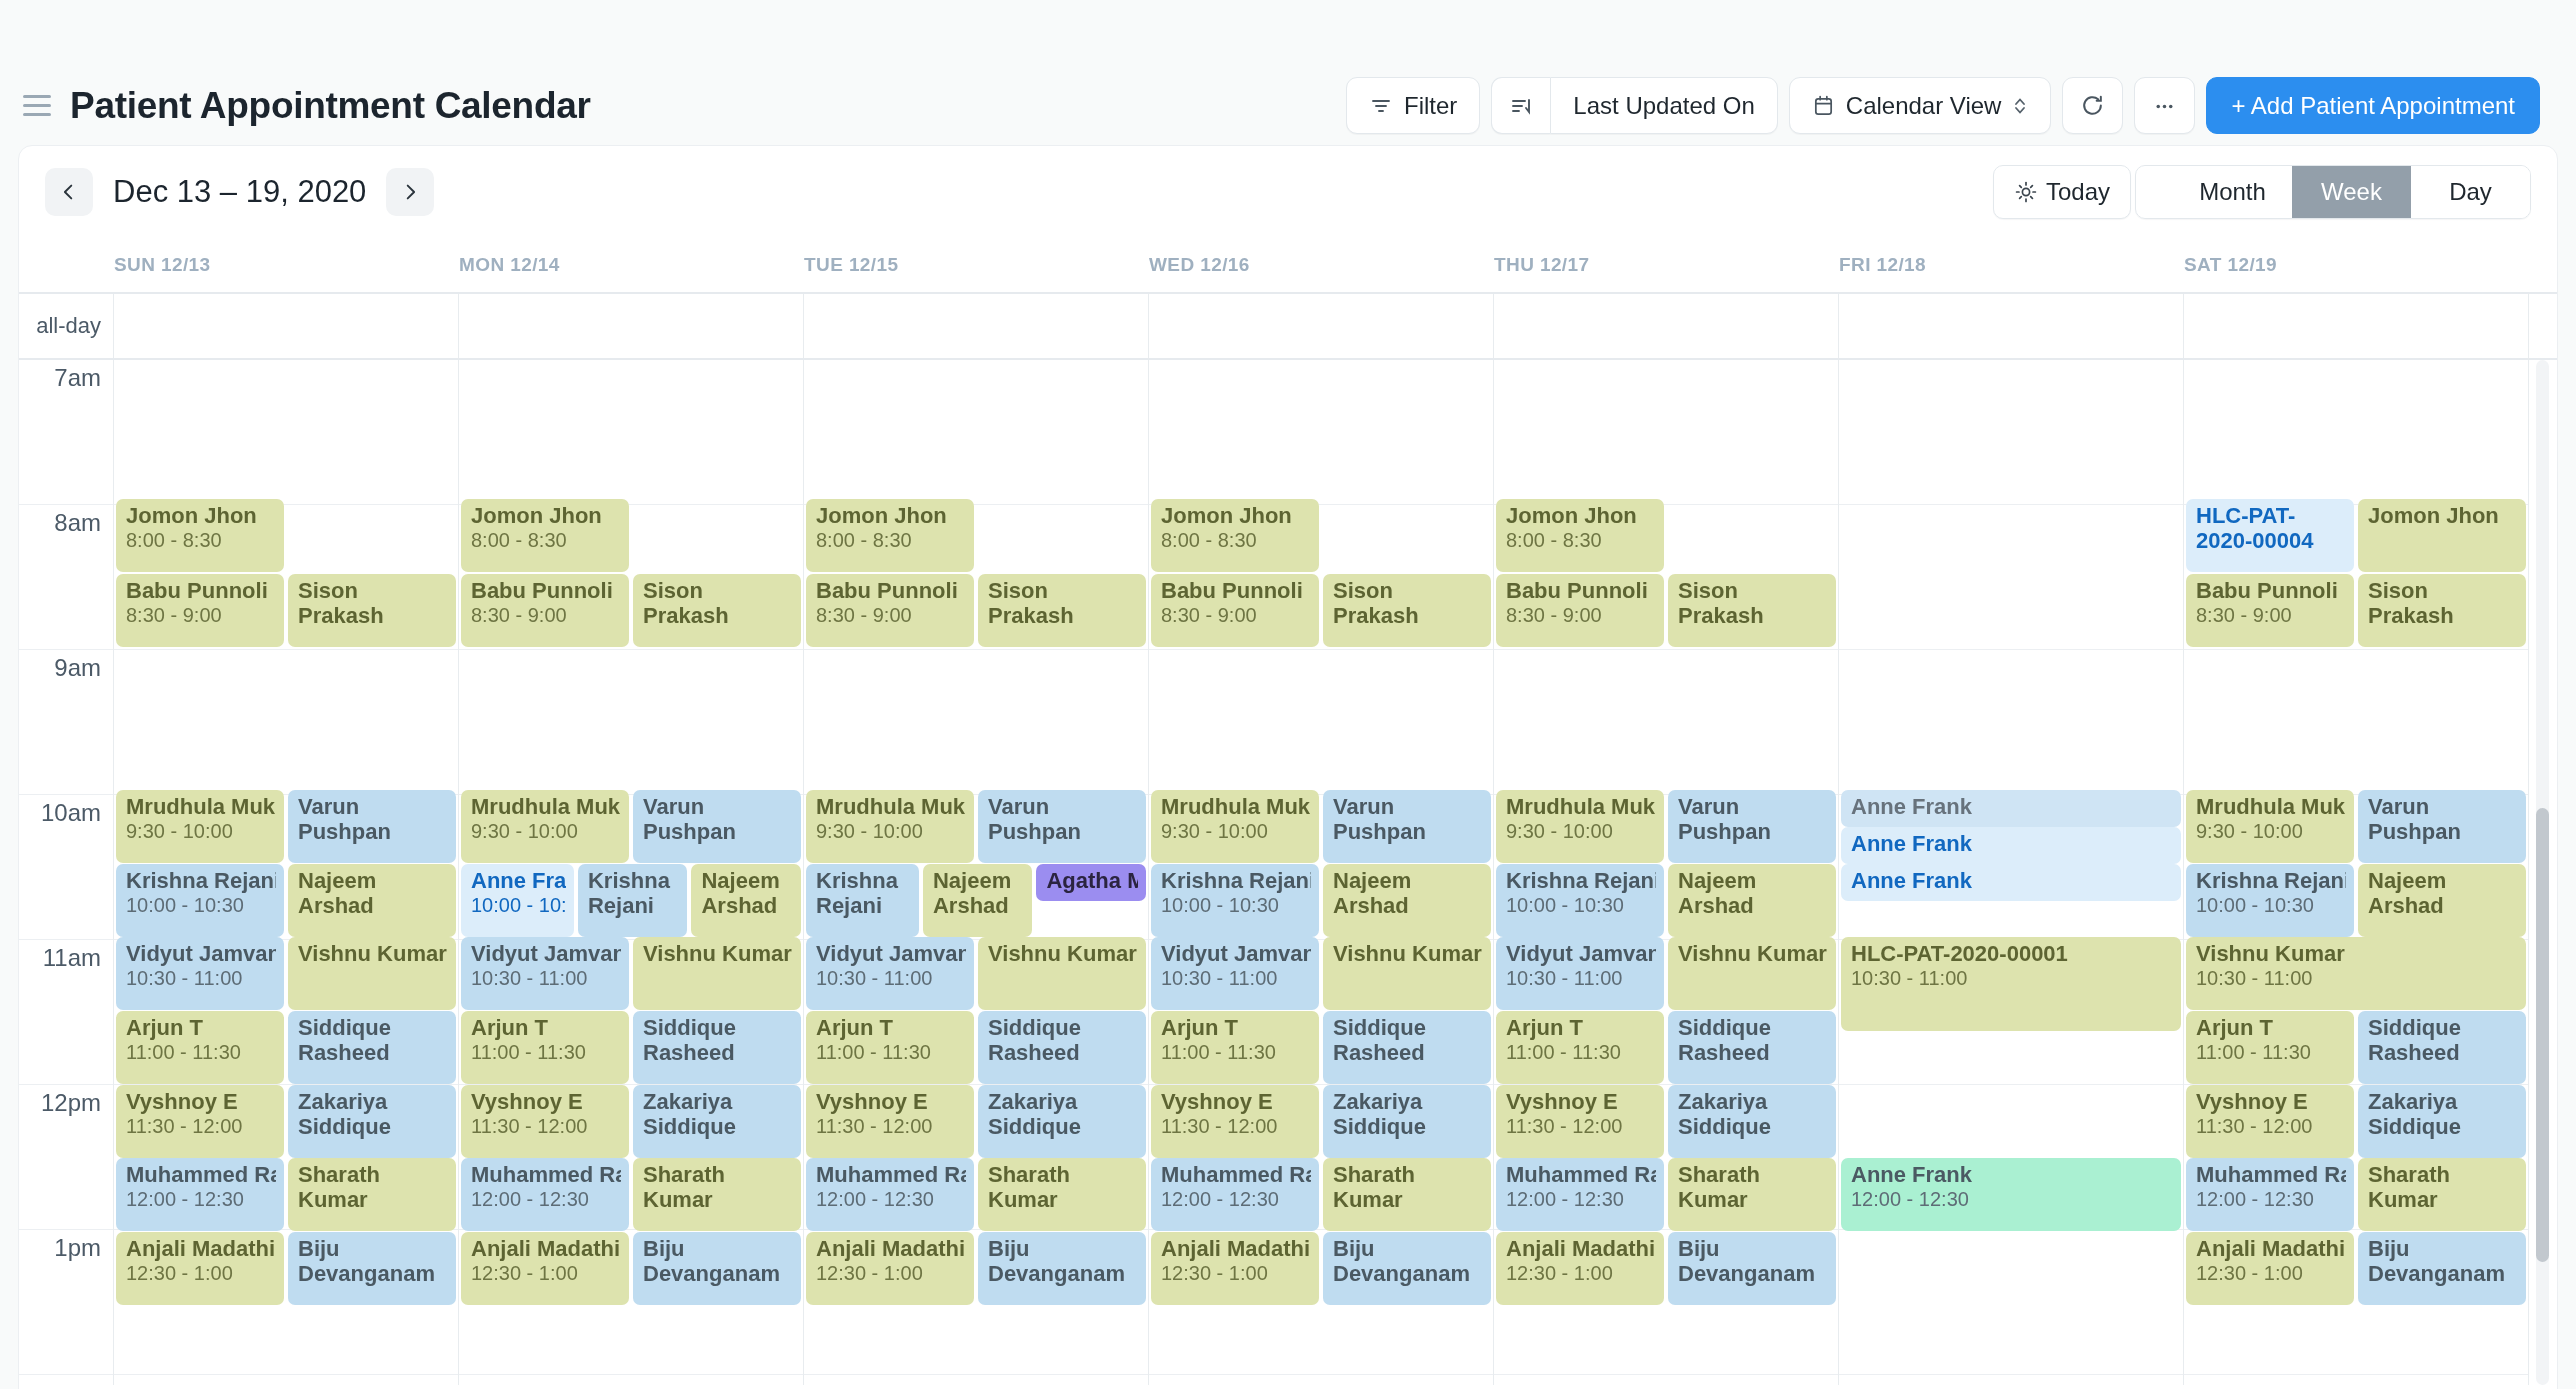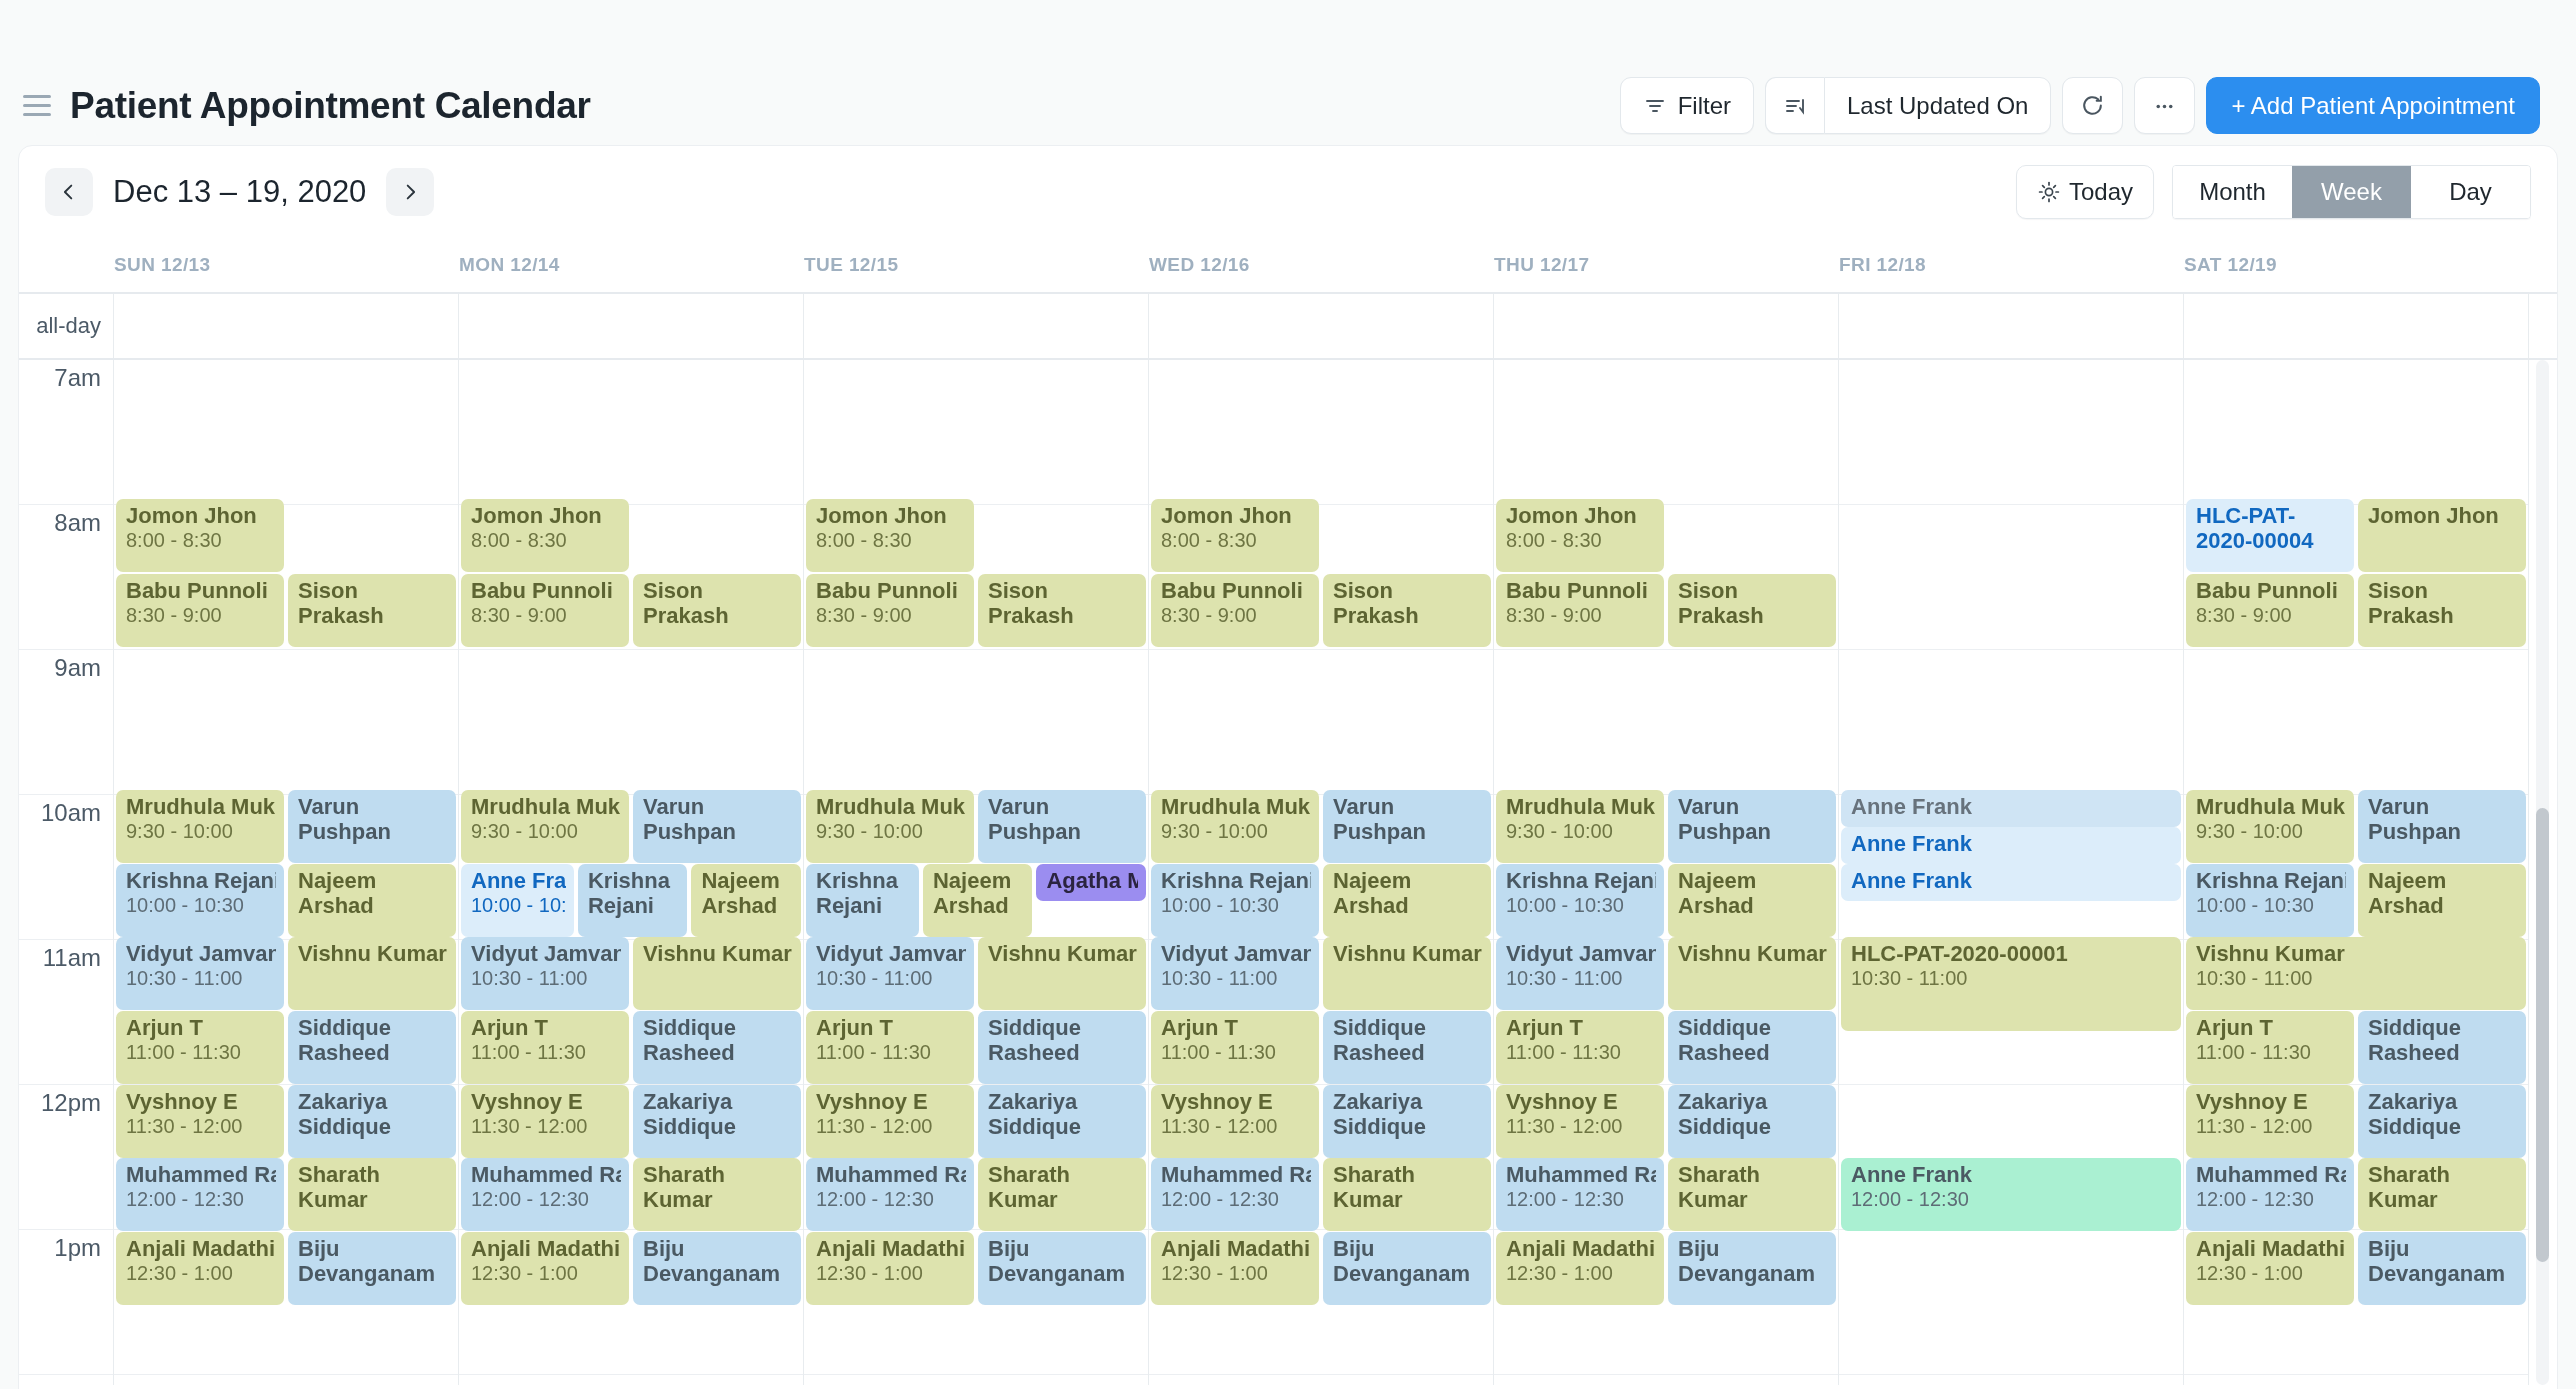--- a/index.html
+++ b/index.html
@@ -54,22 +54,22 @@
   .cal-bar { height: 92px; display:flex; align-items:center; padding: 0 26px; }
   .nav-btn { width:48px; height:48px; border-radius:10px; background:#f1f3f5; border:none;
     display:flex; align-items:center; justify-content:center; cursor:pointer; flex:none; }
   .range-title { font-size: 31px; font-weight:500; color:#1c252e; margin: 0 20px; white-space:nowrap; }
   .cal-bar-spacer { flex:1 1 auto; }
   .today-btn {
     height:54px; background:#fff; border:1px solid #e3e8ec; border-radius:10px;
     display:flex; align-items:center; gap:8px; padding: 0 20px; font-size:24px;
     color:#1f272e; cursor:pointer; box-shadow:0 1px 1px rgba(16,24,40,.04);
   }
-  .seg { display:flex; margin-left:18px; border:1px solid #e3e8ec; border-radius:4px;
-    overflow:hidden; box-shadow:0 1px 1px rgba(16,24,40,.04); }
+  .seg { display:flex; margin-left:4px; border:1px solid #e3e8ec; border-radius:10px;
+    overflow:hidden; box-shadow:0 1px 1px rgba(16,24,40,.04);padding-left:37px; }
   .seg button { height:52px; min-width:119px; border:none; background:#fff; font-size:24px;
     color:#1f272e; cursor:pointer; font-family:inherit; }
   .seg button.active { background:#939faa; color:#fff; }
 
   
   .dayhead { display:flex; height:54px; align-items:center; padding-left:0; }
   .dayhead .gutter { width: 95px; flex:none; }
   .dayhead .dh {
     flex: 1 1 0; text-align:left; font-size:19px; font-weight:bold;
     letter-spacing:0.4px; color:#9fb0c0;
@@ -155,20 +155,37 @@
               <line x1="4" y1="17" x2="10" y2="17"></line>
             <polyline points="17,14 20,18 20,6"></polyline>
           </svg>
         </span>
       </div>
       <div class="tb-btn">
         <span>Last Updated On</span>
       </div>
     </div>
 
+    <div class="tb-btn">
+      <span class="ico">
+        <svg width="23" height="23" viewBox="0 0 24 24" fill="none" stroke="#4a5660" stroke-width="1.8" stroke-linecap="round">
+          <rect x="4" y="5" width="16" height="16" rx="2.5"></rect>
+            <line x1="4" y1="10" x2="20" y2="10"></line>
+          <line x1="8.5" y1="2.8" x2="8.5" y2="6"></line>
+            <line x1="15.5" y1="2.8" x2="15.5" y2="6"></line>
+        </svg>
+      </span>
+      <span>Calendar View</span>
+      <span class="ico">
+        <svg width="16" height="22" viewBox="0 0 16 22" fill="none" stroke="#55616b" stroke-width="1.8" stroke-linecap="round">
+          <polyline points="4,9 8,4.5 12,9"></polyline>
+            <polyline points="4,13 8,17.5 12,13"></polyline>
+        </svg>
+      </span>
+    </div>
 
     <div class="tb-btn icon-only">
       <span class="ico">
         <svg width="25" height="25" viewBox="0 0 24 24" fill="none" stroke="#4a5660" stroke-width="1.9" stroke-linecap="round">
           <path d="M20 12a8 8 0 1 1-2.6-5.9"></path>
             <polyline points="20,3.5 20,7.5 16,7.5"></polyline>
         </svg>
       </span>
     </div>
 

